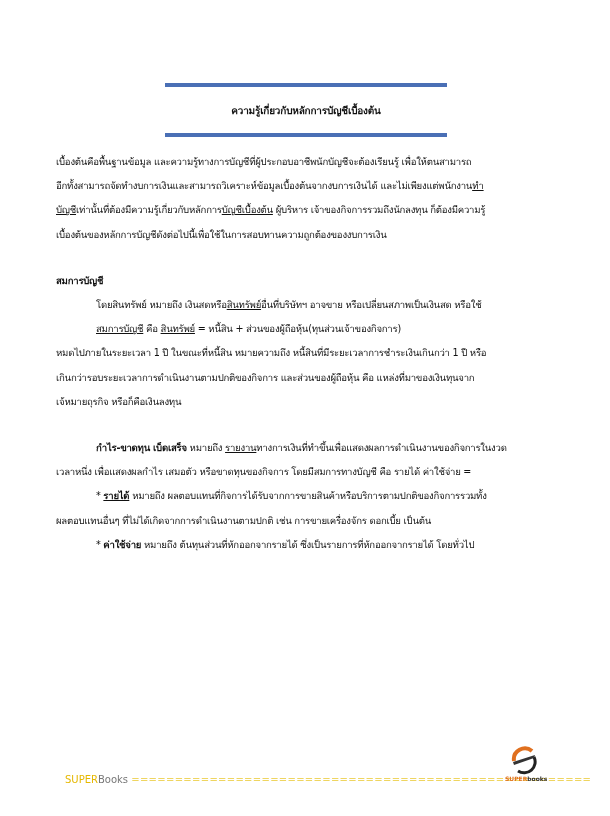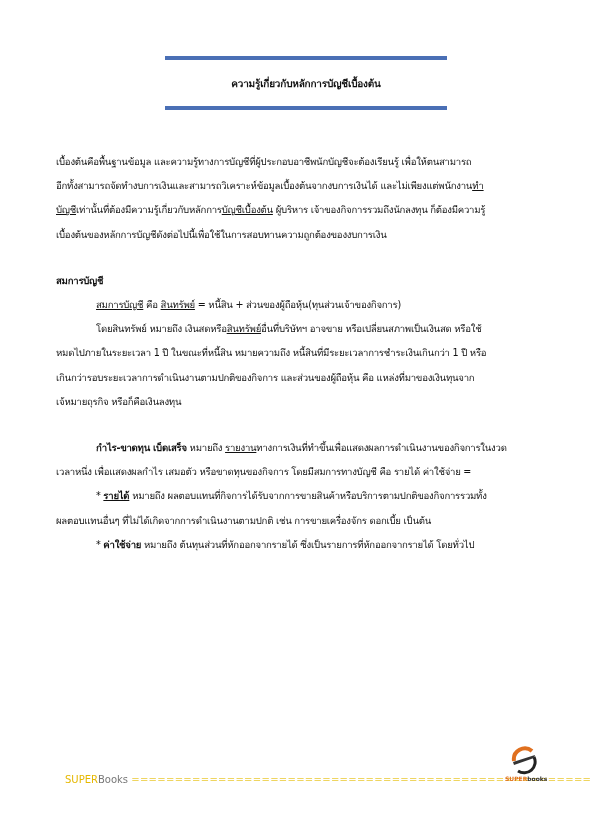--- a/index.html
+++ b/index.html
@@ -1,18 +1,18 @@
 <!DOCTYPE html>
 <html><head>
   <meta charset="utf-8">
   <style>
     html, body { margin:0; padding:0; background:#ffffff; }
     body { width:610px; height:816px; position:relative; overflow:hidden;
            font-family:"DejaVu Sans", sans-serif; color:#111; }
-    .title-box { position:absolute; left:165px; top:56px; width:282px; height:54px; }
+    .title-box { position:absolute; left:165px; top:83px; width:282px; height:54px; }
     .title-bar { position:absolute; left:0; width:282px; height:4px; background:#4a6fb5; }
     .title-bar.top { top:0; }
     .title-bar.bottom { top:50px; }
     .title-text { position:absolute; left:0; top:20px; width:282px; text-align:center;
                   font-size:10px; font-weight:bold; letter-spacing:-0.2px; }
     .body { position:absolute; left:56px; top:150px; width:506px; font-size:9.6px; line-height:24.2px; letter-spacing:-0.25px; }
     .p { margin:0; white-space:nowrap; }
     .indent { padding-left:40px; }
     .b { font-weight:bold; }
     .u { text-decoration:underline; }
@@ -37,22 +37,22 @@
 </div>
 
 <div class="body">
   <p class="p">เบื้องต้นคือพื้นฐานข้อมูล และความรู้ทางการบัญชีที่ผู้ประกอบอาชีพนักบัญชีจะต้องเรียนรู้ เพื่อให้ตนสามารถ</p>
   <p class="p"><span>อีกทั้งสามารถจัดทำงบการเงินและสามารถวิเคราะห์ข้อมูลเบื้องต้นจากงบการเงินได้ และไม่เพียงแต่พนักงาน</span><span class="u">ทำ</span></p>
   <p class="p"><span class="u">บัญชี</span><span>เท่านั้นที่ต้องมีความรู้เกี่ยวกับหลักการ</span><span class="u">บัญชีเบื้องต้น</span><span> ผู้บริหาร เจ้าของกิจการรวมถึงนักลงทุน ก็ต้องมีความรู้</span></p>
   <p class="p">เบื้องต้นของหลักการบัญชีดังต่อไปนี้เพื่อใช้ในการสอบทานความถูกต้องของงบการเงิน</p>
 
   <div class="gap1"></div>
   <p class="h">สมการบัญชี</p>
+  <p class="p indent"><span>โดยสินทรัพย์ หมายถึง เงินสดหรือ</span><span class="u">สินทรัพย์</span><span>อื่นที่บริษัทฯ อาจขาย หรือเปลี่ยนสภาพเป็นเงินสด หรือใช้</span></p>
   <p class="p indent"><span class="u">สมการบัญชี</span><span> คือ </span><span class="u">สินทรัพย์</span><span> = หนี้สิน + ส่วนของผู้ถือหุ้น(ทุนส่วนเจ้าของกิจการ)</span></p>
-  <p class="p indent"><span>โดยสินทรัพย์ หมายถึง เงินสดหรือ</span><span class="u">สินทรัพย์</span><span>อื่นที่บริษัทฯ อาจขาย หรือเปลี่ยนสภาพเป็นเงินสด หรือใช้</span></p>
   <p class="p">หมดไปภายในระยะเวลา 1 ปี ในขณะที่หนี้สิน หมายความถึง หนี้สินที่มีระยะเวลาการชำระเงินเกินกว่า 1 ปี หรือ</p>
   <p class="p">เกินกว่ารอบระยะเวลาการดำเนินงานตามปกติของกิจการ และส่วนของผู้ถือหุ้น คือ แหล่งที่มาของเงินทุนจาก</p>
   <p class="p">เจ้หมายถุรกิจ หรือก็คือเงินลงทุน</p>
 
   <div class="gap1"></div>
   <p class="p indent"><span class="b">กำไร-ขาดทุน เบ็ดเสร็จ</span><span> หมายถึง </span><span class="u">รายงาน</span><span>ทางการเงินที่ทำขึ้นเพื่อแสดงผลการดำเนินงานของกิจการในงวด</span></p>
   <p class="p">เวลาหนึ่ง เพื่อแสดงผลกำไร เสมอตัว หรือขาดทุนของกิจการ โดยมีสมการทางบัญชี คือ รายได้    ค่าใช้จ่าย =</p>
   <p class="p indent"><span>* </span><span class="b u">รายได้</span><span> หมายถึง ผลตอบแทนที่กิจการได้รับจากการขายสินค้าหรือบริการตามปกติของกิจการรวมทั้ง</span></p>
   <p class="p">ผลตอบแทนอื่นๆ ที่ไม่ได้เกิดจากการดำเนินงานตามปกติ เช่น การขายเครื่องจักร ดอกเบี้ย เป็นต้น</p>
   <p class="p indent"><span>* </span><span class="b">ค่าใช้จ่าย</span><span> หมายถึง ต้นทุนส่วนที่หักออกจากรายได้ ซึ่งเป็นรายการที่หักออกจากรายได้ โดยทั่วไป</span></p>

